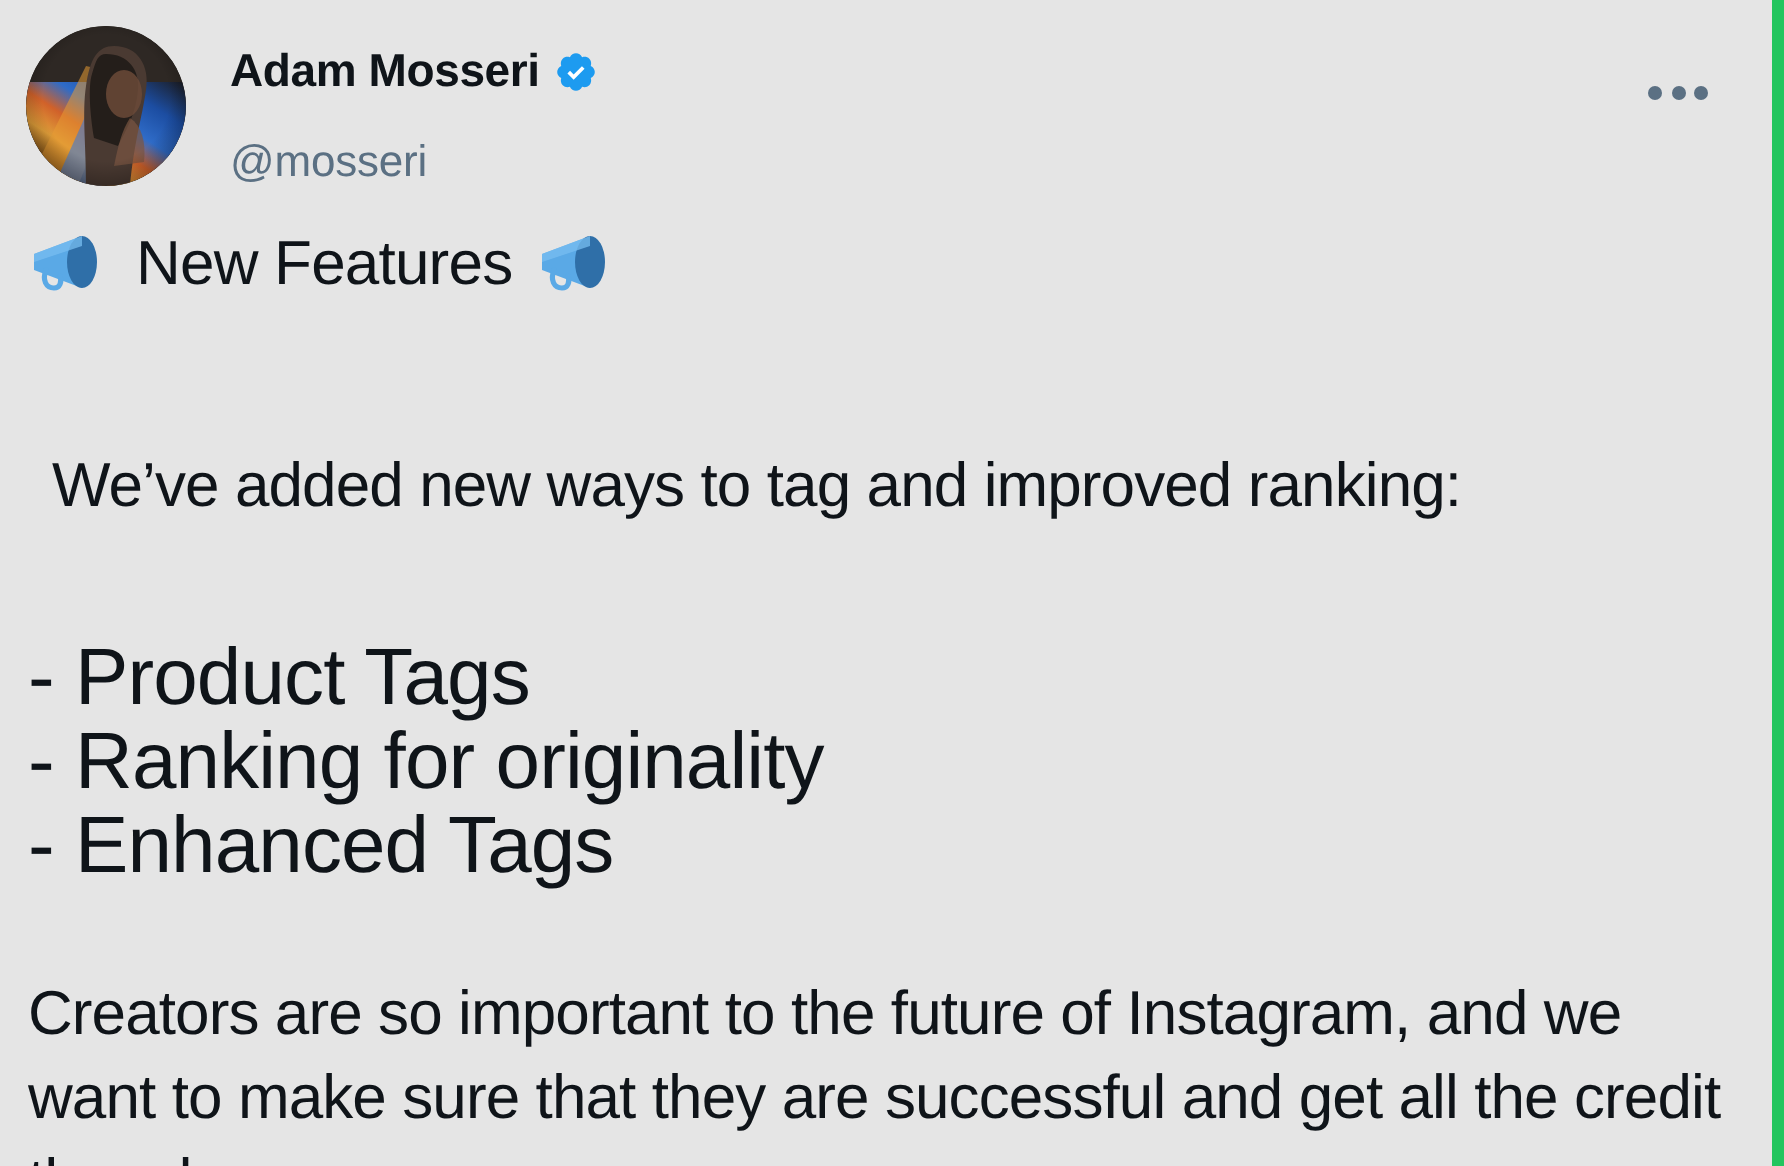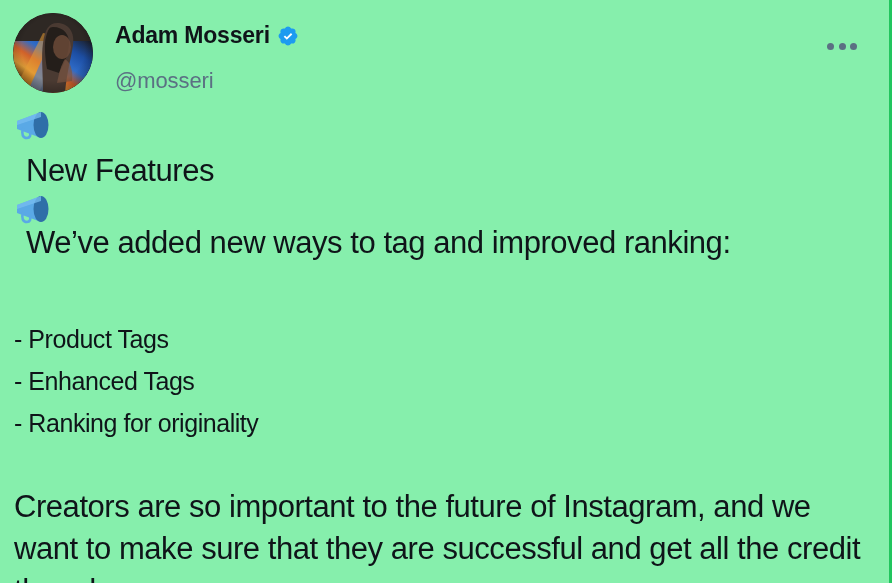--- a/index.html
+++ b/index.html
@@ -11,23 +11,23 @@
     height: 583px;
     background: #ffffff;
     font-family: "Liberation Sans", sans-serif;
     overflow: hidden;
   }
 
   .tweet-card {
     position: relative;
     width: 892px;
     height: 583px;
-    background: #86efac;
+    background: #e5e5e5;
     box-sizing: border-box;
-    border-right: 3px solid #22c55e;
+    border-right: 6px solid #22c55e;
     overflow: hidden;
   }
 
   
   .tweet-header {
     position: absolute;
     top: 13px;
     left: 13px;
     right: 14px;
     height: 80px;
@@ -110,44 +110,44 @@
     right: 12px;
     font-size: 31px;
     line-height: 42px;
     color: #0f1419;
     letter-spacing: -0.45px;
     font-weight: 400;
   }
 
   .headline-line {
     display: flex;
+    align-items: center;
     height: 48px;
     margin-bottom: 12px;
-    flex-direction: column;
   }
   .headline-text {
     margin: 0 12px;
     font-size: 31px;
     letter-spacing: -0.4px;
   }
 
   .megaphone { width: 42px; height: 36px; flex: 0 0 42px; display: block; }
   .megaphone svg { display: block; width: 42px; height: 36px; }
 
   .para {
     margin: 12px;
     font-size: 31px;
     line-height: 42px;
     letter-spacing: -0.45px;
   }
   .para-gap { height: 42px; }
 
   .feature-list { margin: 0; padding: 0; list-style: none; }
   .feature-list li {
-    font-size: 25px;
+    font-size: 40px;
     line-height: 42px;
     letter-spacing: -0.45px;
     white-space: nowrap;
   }
 
   .closing-para {
     margin: 0;
     font-size: 31px;
     line-height: 42px;
     letter-spacing: -0.45px;
@@ -237,22 +237,22 @@
     </div>
 
     <div class="para-gap"></div>
 
     <p class="para">We’ve added new ways to tag and improved ranking:</p>
 
     <div class="para-gap"></div>
 
     <ul class="feature-list">
       <li>- Product Tags</li>
+      <li>- Ranking for originality</li>
       <li>- Enhanced Tags</li>
-      <li>- Ranking for originality</li>
     </ul>
 
     <div class="para-gap"></div>
 
     <p class="closing-para">Creators are so important to the future of Instagram, and we want to make sure that they are successful and get all the credit they deserve.</p>
   </div>
 
 </div>
 
 </body></html>

